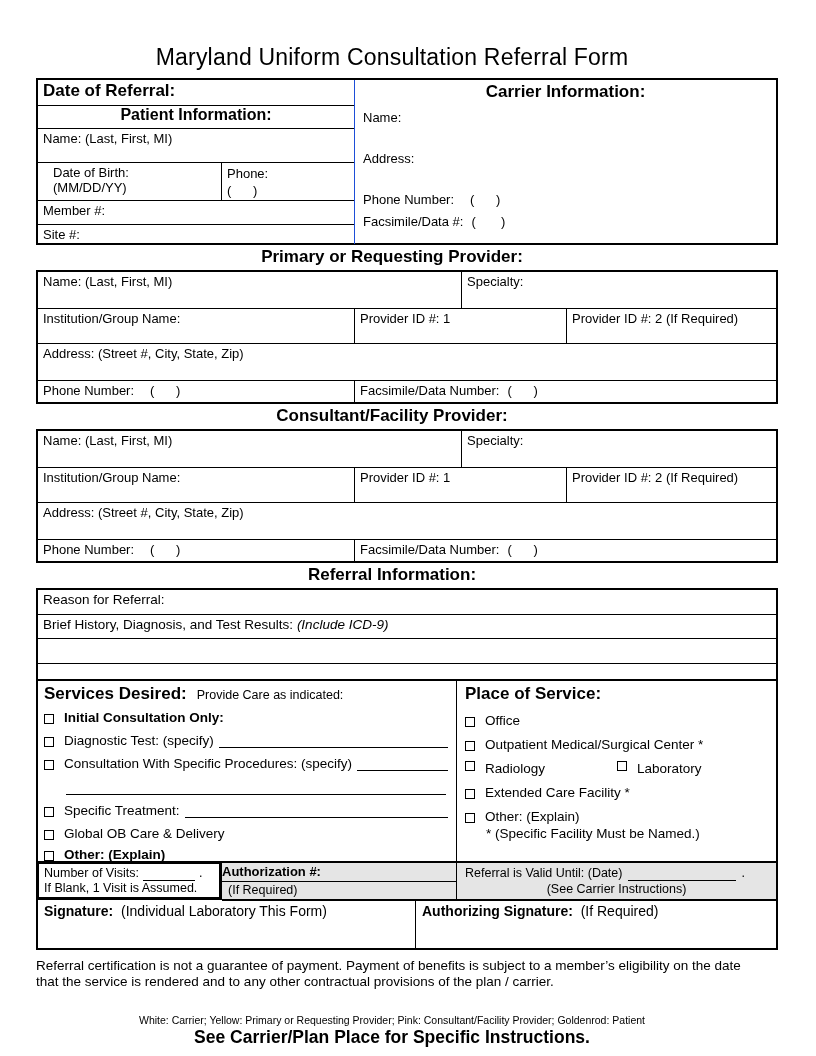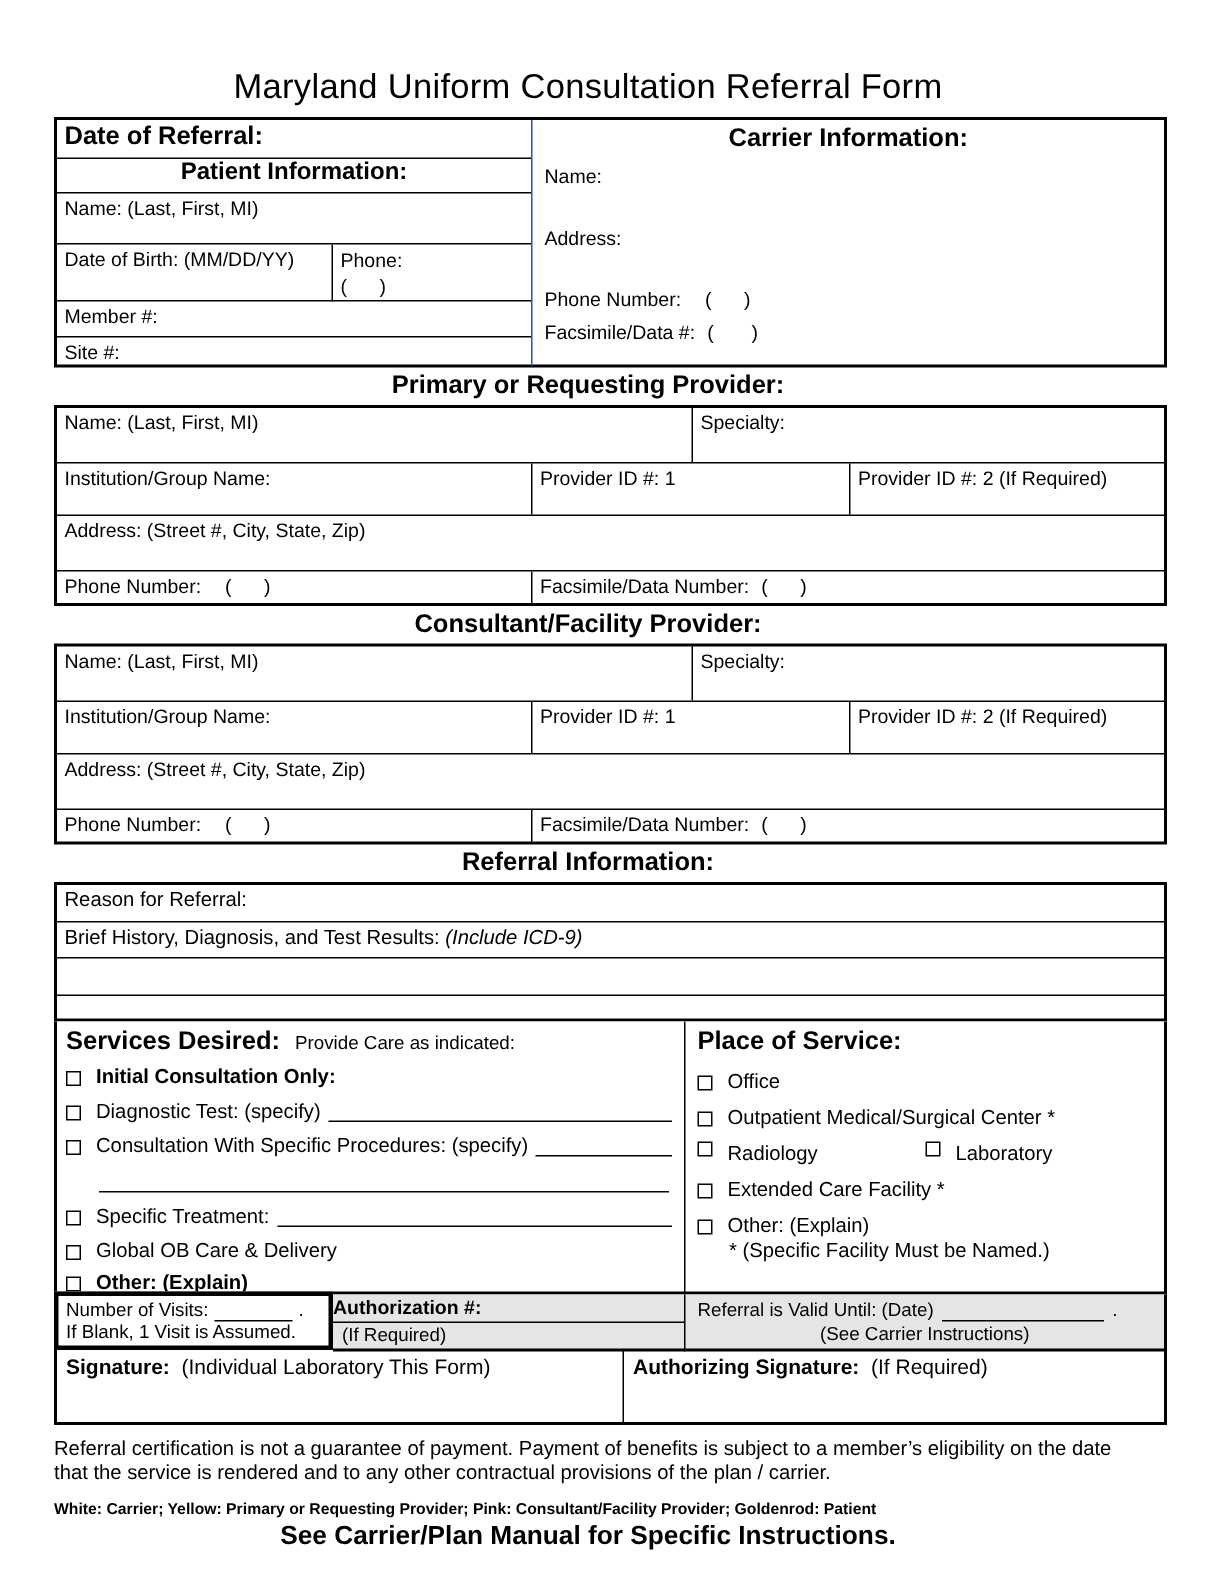--- a/index.html
+++ b/index.html
@@ -17,21 +17,21 @@
 
   
   .top-grid { display:grid; grid-template-columns:317px 1fr; height:167px; }
   .pt-col { border-right:1px solid #1d4ed8; display:flex; flex-direction:column; }
   .pt-row { border-bottom:1px solid #000; padding:2px 5px; font-size:13px; }
   .pt-row:last-child { border-bottom:none; flex:1; }
   .row-dor { height:26px; font-size:17px; font-weight:bold; padding-top:1px; }
   .row-pih { height:23px; font-size:16px; font-weight:bold; text-align:center; padding-top:0; }
   .row-name { height:34px; }
   .row-dob { height:38px; display:grid; grid-template-columns:184px 1fr; padding:0; }
-  .dob-cell { border-right:1px solid #000; padding:2px 5px; font-size:13px; }
+  .dob-cell { border-right:1px solid #000; padding:2px 15px; font-size:13px; }
   .phone-cell { padding:2px 5px; font-size:13px; line-height:17px; }
   .row-member { height:24px; }
   .carrier-col { padding:2px 8px; font-size:13px; }
   .carrier-h { text-align:center; font-size:17px; font-weight:bold; margin-bottom:8px; }
   .c-name { margin-top:2px; }
   .c-addr { margin-top:26px; }
   .c-phone { margin-top:26px; }
   .c-fax { margin-top:7px; }
   .pre { white-space:pre; }
   .gap-lg { padding-left:16px; }
@@ -88,21 +88,21 @@
   .valid-l2 { text-align:center; }
   .auth-grid::before { content:""; position:absolute; left:0; bottom:0; top:0; width:2px; background:#000; }
 
   .sig-grid { display:grid; grid-template-columns:378px 1fr; width:742px; height:50px; border:2px solid #000; border-top:none; }
   .sig-cell { padding:3px 6px; font-size:14px; }
   .sig-cell:first-child { border-right:1px solid #000; }
   .bold { font-weight:bold; }
 
   
   .disclaimer { margin-top:8px; font-size:13.5px; line-height:16px; }
-  .copies { margin-top:10px; text-align:left; font-size:10.5px; font-weight:bold; }
+  .copies { margin-top:24px; text-align:center; font-size:10.5px; font-weight:normal; }
   .see-manual { text-align:center; font-size:17.5px; font-weight:bold; margin-top:1px; }
 </style>
 </head>
 <body>
 
 <div class="page">
   <div class="content">
 
     <div class="title">Maryland Uniform Consultation Referral Form</div>
 
@@ -263,16 +263,16 @@
       </div>
     </div>
 
     <div class="sig-grid">
       <div class="sig-cell"><span class="bold">Signature:</span>&nbsp; <span>(Individual Laboratory This Form)</span></div>
       <div class="sig-cell"><span class="bold">Authorizing Signature:</span>&nbsp; <span>(If Required)</span></div>
     </div>
 
     <div class="disclaimer">Referral certification is not a guarantee of payment.  Payment of benefits is subject to a member’s eligibility on the date that the service is rendered and to any other contractual provisions of the plan / carrier.</div>
     <div class="copies">White: Carrier; Yellow: Primary or Requesting Provider; Pink: Consultant/Facility Provider; Goldenrod: Patient</div>
-    <div class="see-manual">See Carrier/Plan Manual for Specific Instructions.</div>
+    <div class="see-manual">See Carrier/Plan Place for Specific Instructions.</div>
 
   </div>
 </div>
 
 </body></html>

